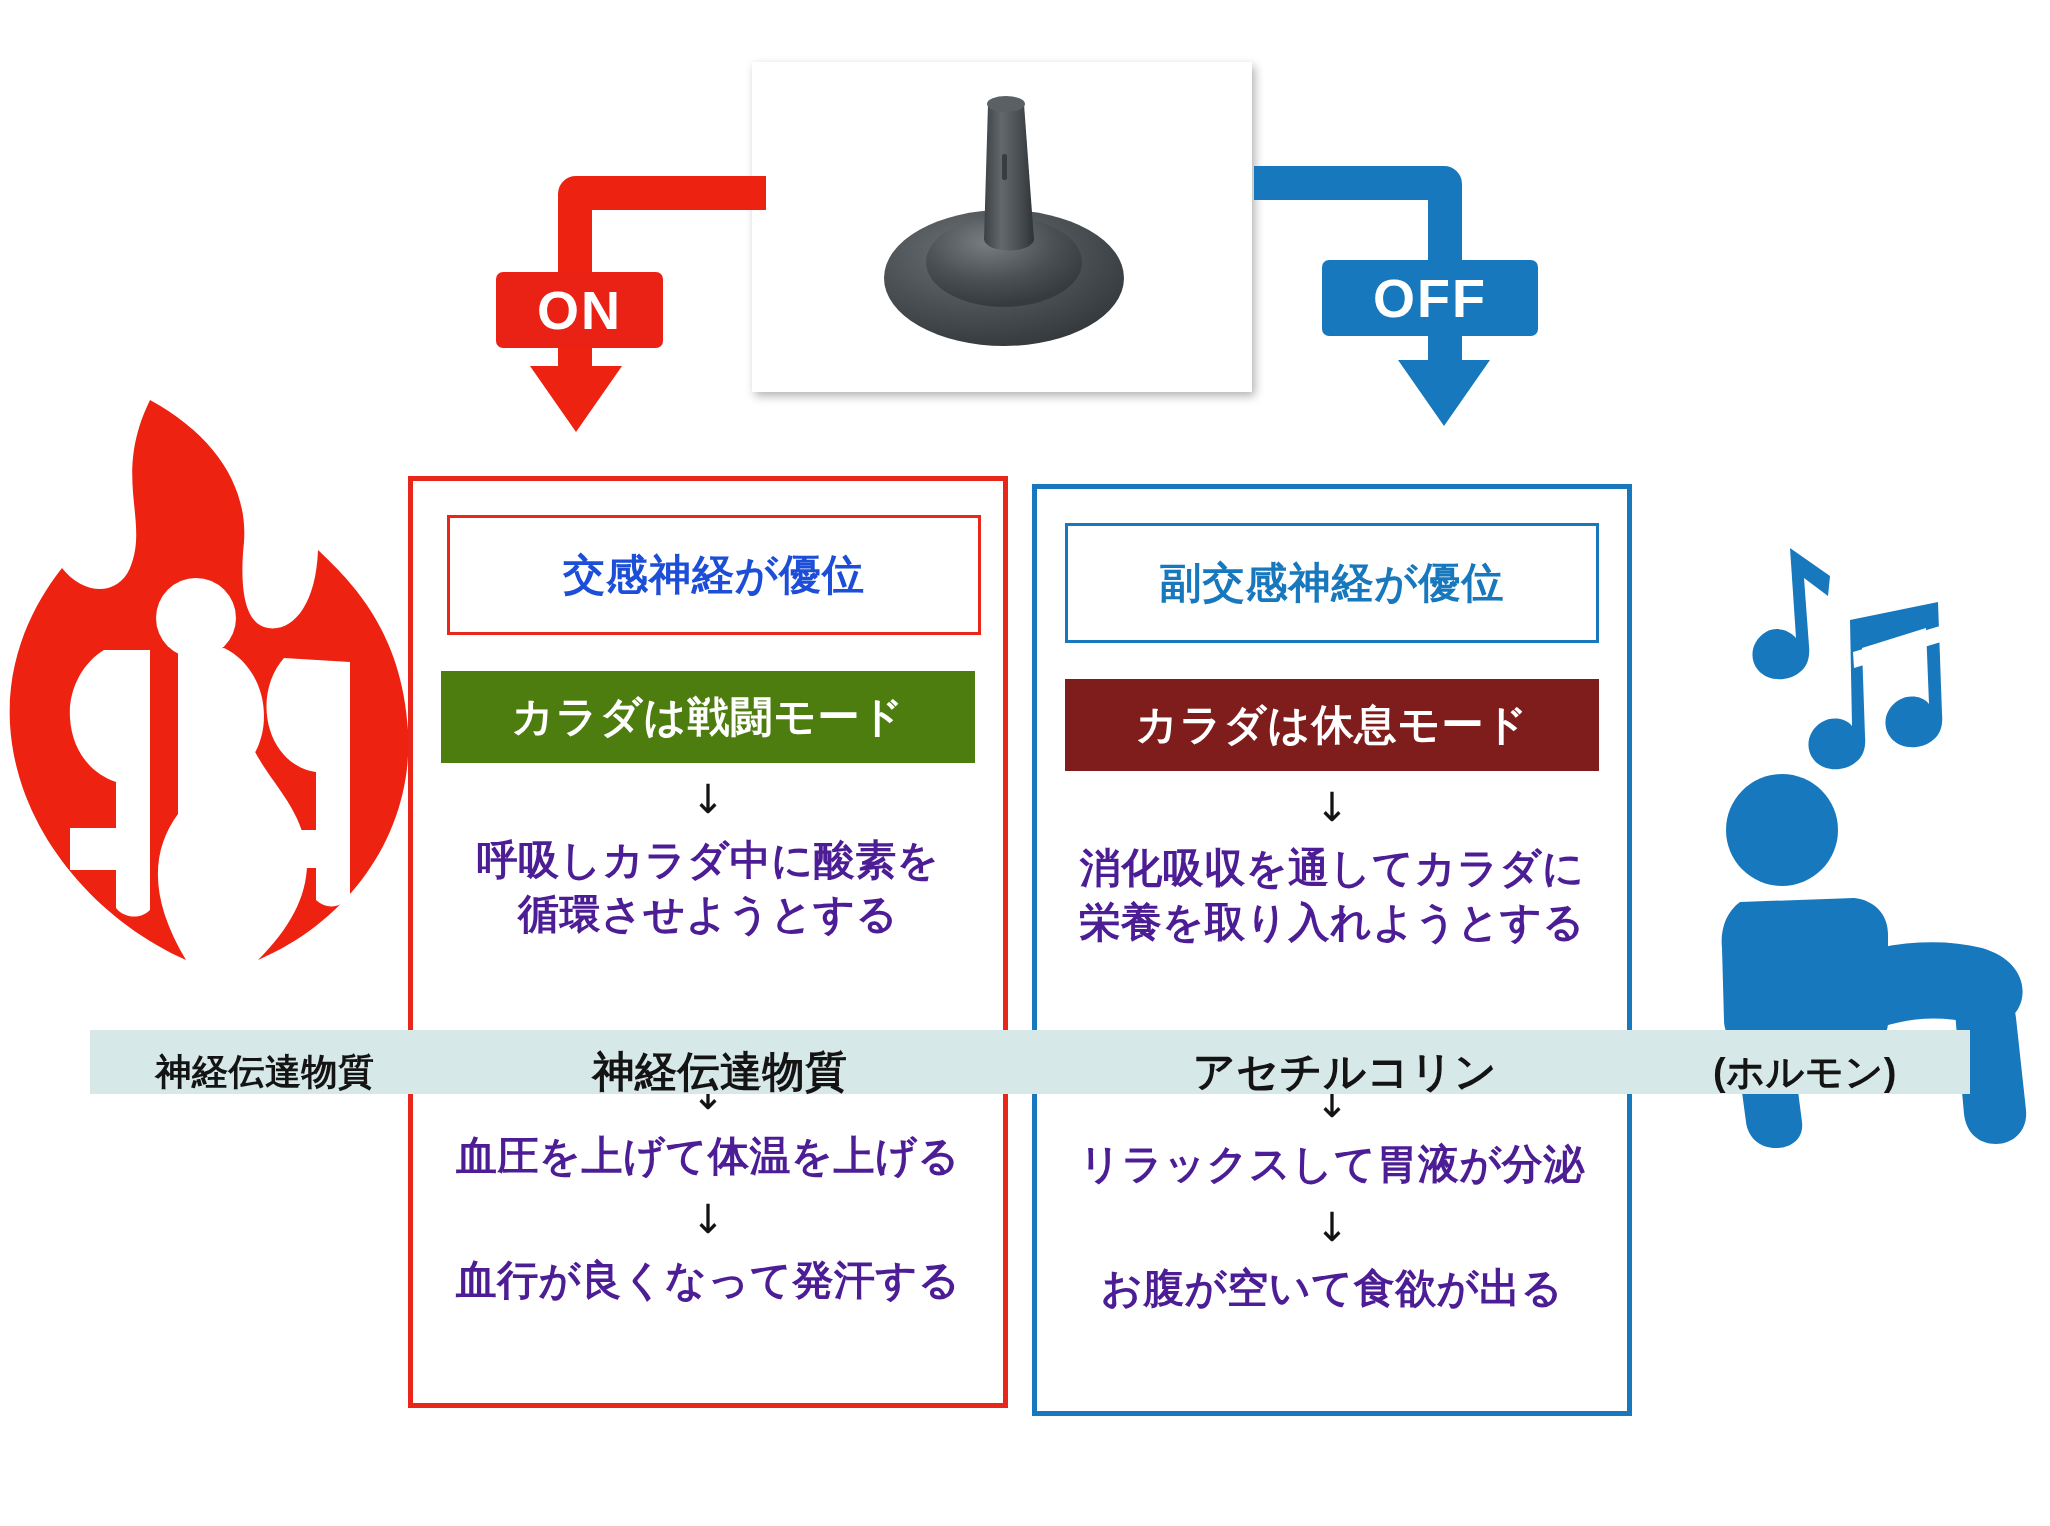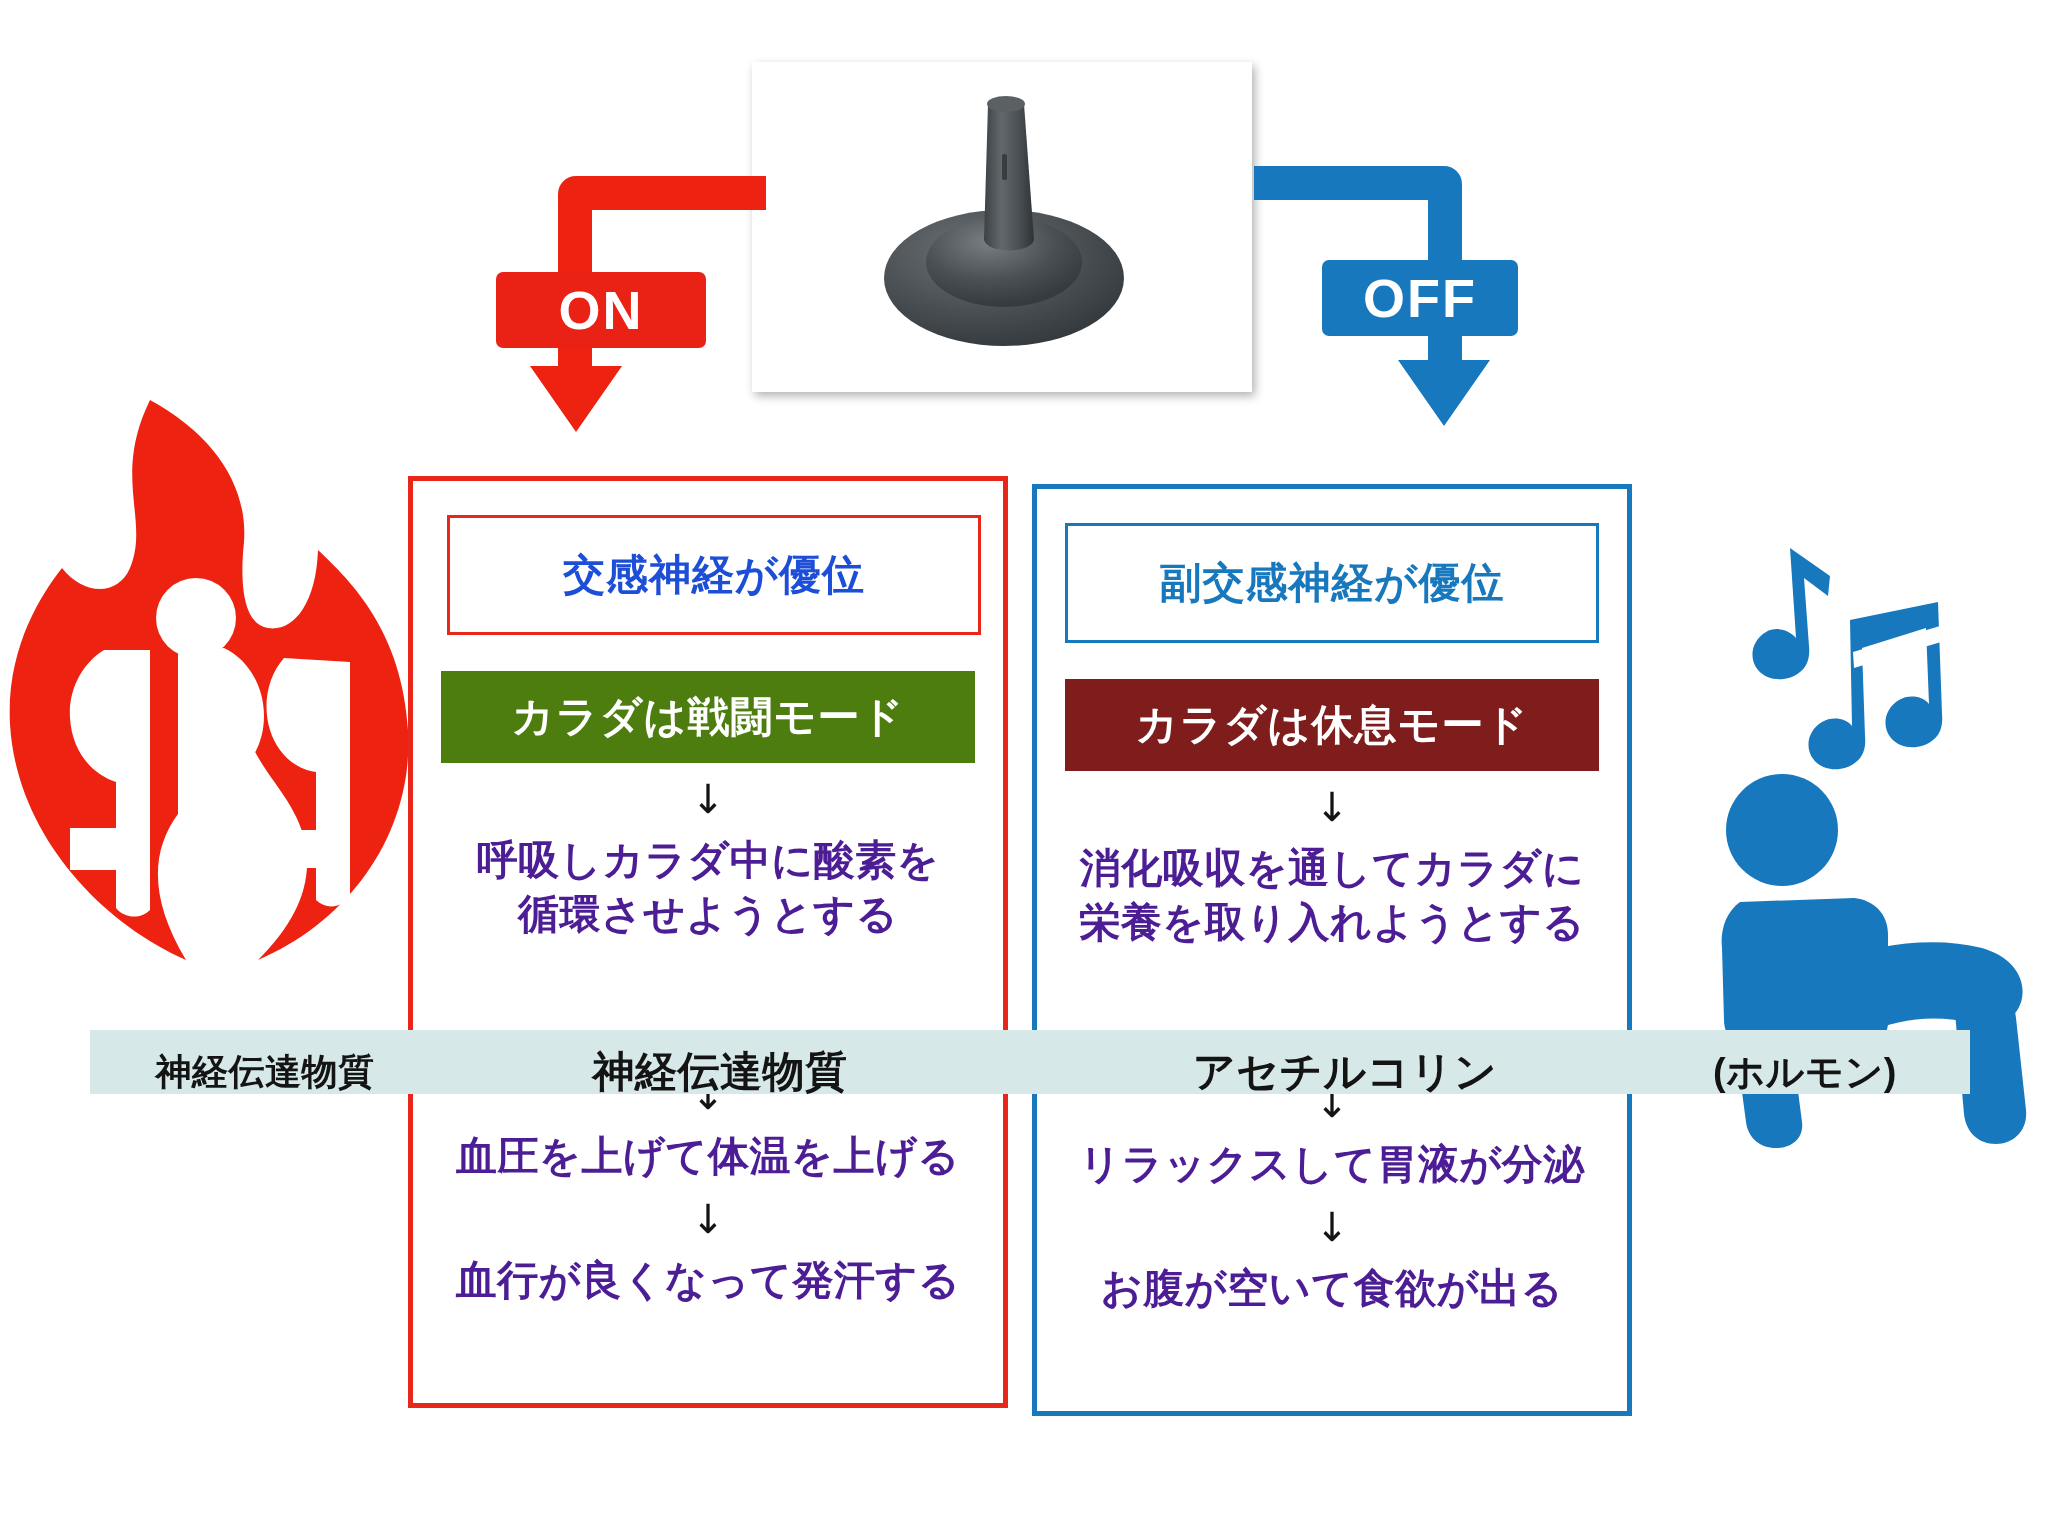--- a/index.html
+++ b/index.html
@@ -70,28 +70,28 @@
     border-radius: 7px;
     color: #ffffff;
     font-weight: 700;
     letter-spacing: 2px;
     font-size: 54px;
     line-height: 1;
   }
   .badge-on {
     left: 496px;
     top: 272px;
-    width: 210px;
+    width: 167px;
     height: 76px;
     background: #ea2216;
   }
   .badge-off {
     left: 1322px;
     top: 260px;
-    width: 196px;
+    width: 216px;
     height: 76px;
     background: #1878bd;
   }
 
   
   .panel {
     position: absolute;
     top: 476px;
     width: 600px;
     height: 932px;

